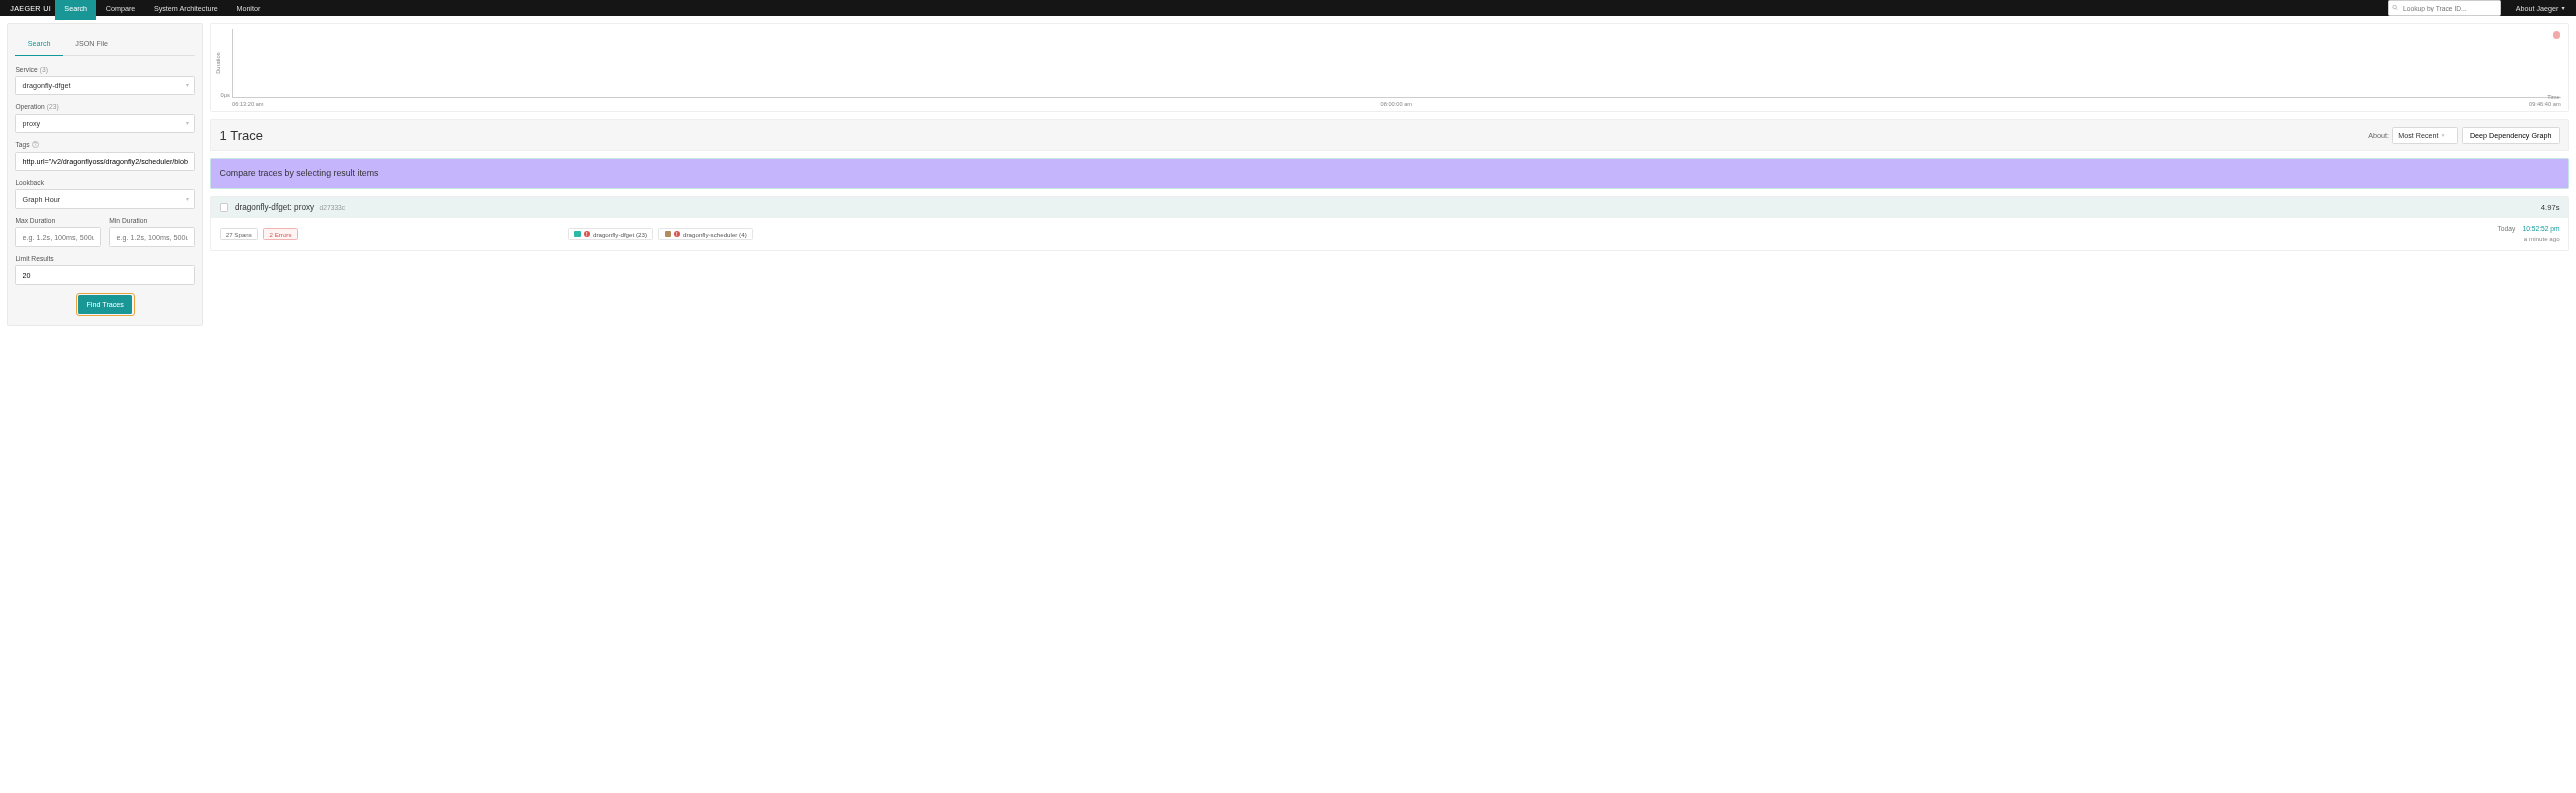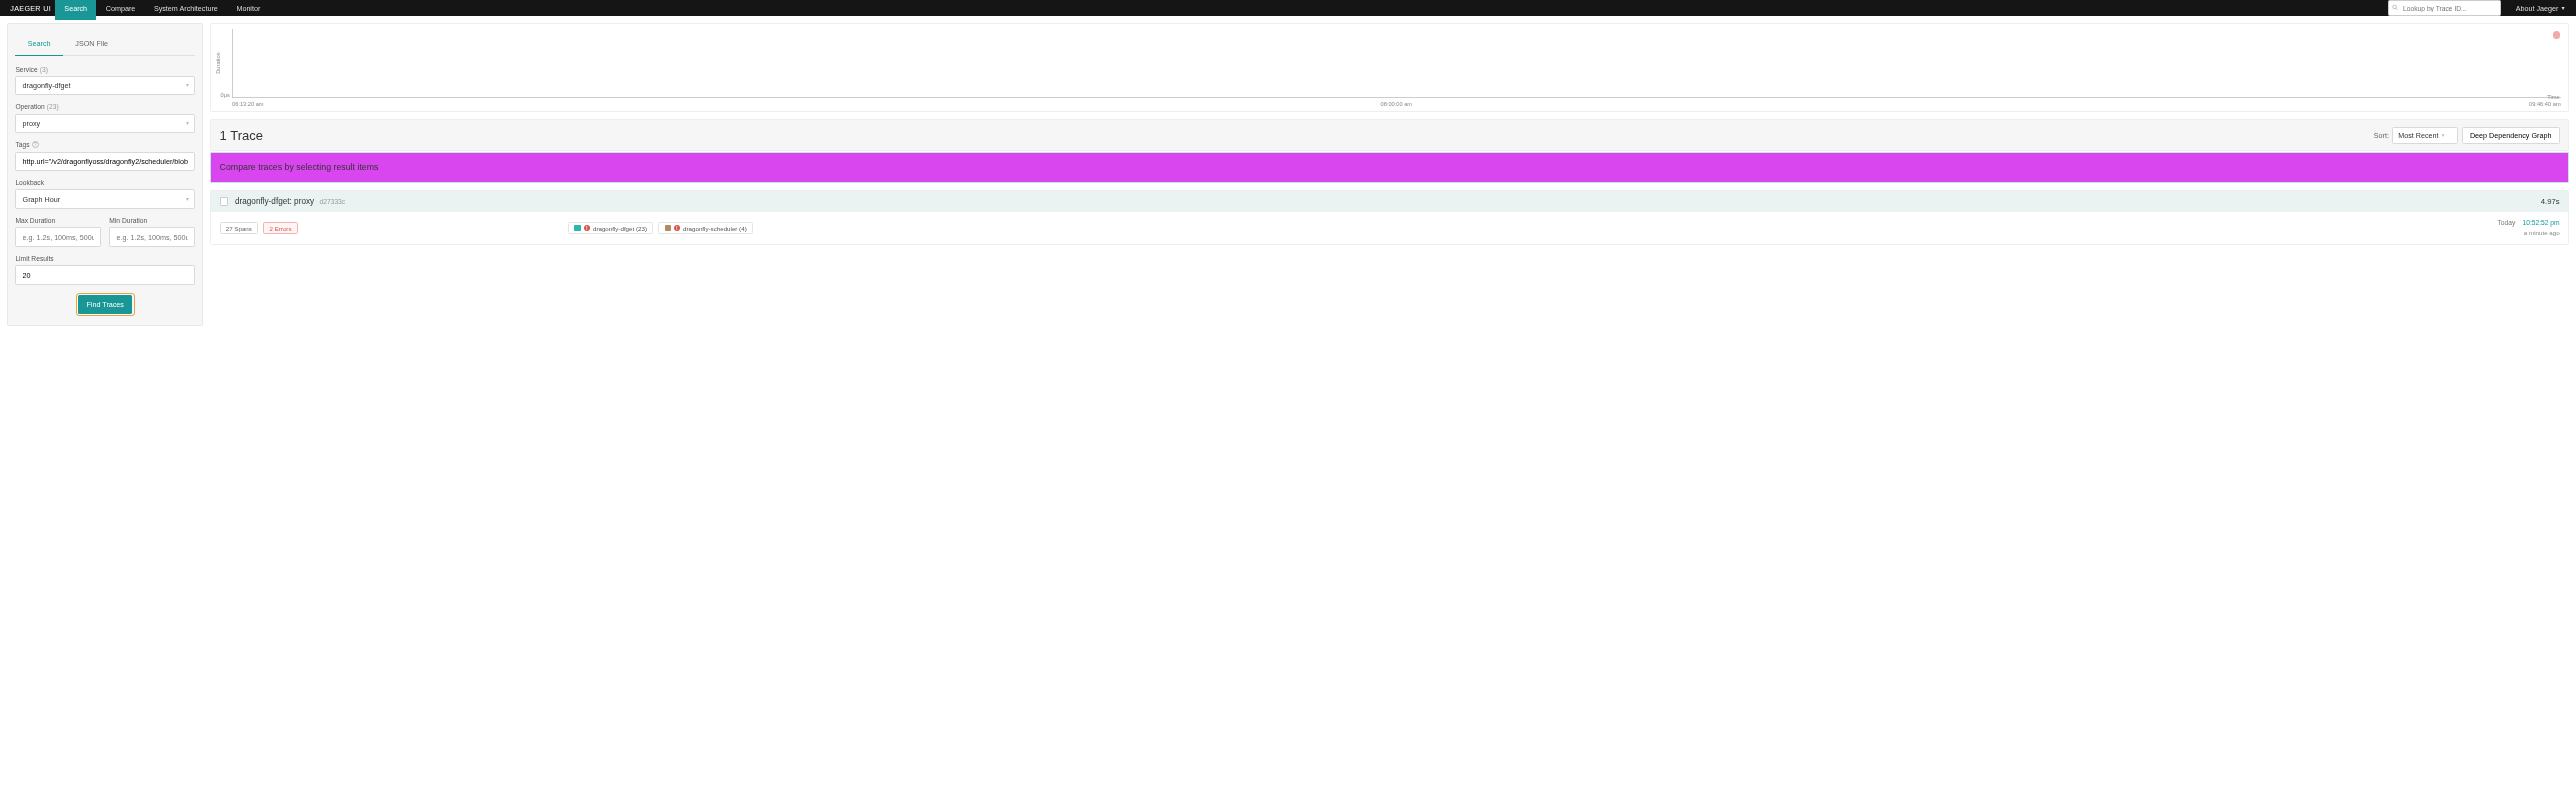--- a/index.html
+++ b/index.html
@@ -57,21 +57,21 @@
 
 
 .results-hdr { background: #f6f6f6; border: 0.5px solid #eee; border-radius: 1.5px 1.5px 0 0; padding: 6.2px 8.2px; display: flex; align-items: center; }
 .results-hdr h3 { font-size: 13px; font-weight: 400; }
 .results-hdr .spacer { flex: 1; }
 .sort-lbl { color: #666; margin-right: 3.1px; font-size: 7.2px; }
 .sort-sel { background: #fff; border: 0.5px solid #d9d9d9; border-radius: 1.5px; padding: 3.1px 12.4px 3.1px 5.2px; font-size: 7.2px; position: relative; margin-right: 4.1px; display: inline-flex; align-items: center; }
 .sort-sel .chev-dn { margin-left: 3.1px; font-size: 5.2px; color: #bbb; }
 .ddg-btn { background: #fff; border: 0.5px solid #d9d9d9; border-radius: 1.5px; padding: 3.1px 7.2px; font-size: 7.2px; cursor: pointer; }
 
-.compare-banner { background: #d946ef; border: 0.5px solid #c5e5e2; padding: 9.3px 8.2px; font-size: 8.8px; font-weight: 500; color: #333; border-radius: 1.5px; margin-top: 1px; }
+.compare-banner { background: #c4b5fd; border: 0.5px solid #c5e5e2; padding: 9.3px 8.2px; font-size: 8.8px; font-weight: 500; color: #333; border-radius: 1.5px; margin-top: 7px; }
 
 
 .trace-card { border: 0.5px solid #eee; border-radius: 1.5px; margin-top: 7.2px; background: #fff; }
 .trace-hdr { display: flex; align-items: center; padding: 6.2px 8.2px; background: #eaf3f2; }
 .trace-chk { width: 8.2px; height: 8.2px; border: 0.5px solid #ccc; border-radius: 1px; background: #fff; margin-right: 7.2px; }
 .trace-title { font-size: 8.2px; font-weight: 500; }
 .trace-id { color: #999; font-size: 6.7px; margin-left: 3.1px; font-weight: 400; }
 .trace-dur { font-size: 7.7px; color: #333; }
 .trace-body { display: flex; align-items: center; padding: 6.2px 8.2px; gap: 5.2px; }
 .badge { border: 0.5px solid #ddd; border-radius: 1.5px; padding: 1.5px 5.2px; font-size: 6.2px; color: #666; background: #fff; }
@@ -201,21 +201,21 @@
       <div class="x-ticks">
         <div class="x-tick" style="text-align:left">06:13:20 am</div>
         <div class="x-tick">08:00:00 am</div>
         <div class="x-tick" style="text-align:right">09:46:40 am</div>
       </div>
     </div>
 
     <div class="results-hdr">
       <h3>1 Trace</h3>
       <div class="spacer"></div>
-      <span class="sort-lbl">Sort:</span>
+      <span class="sort-lbl">About:</span>
       <div class="sort-sel">
         <span>Most Recent</span>
         <span class="chev-dn">▾</span>
       </div>
       <button class="ddg-btn">Deep Dependency Graph</button>
     </div>
 
     <div class="compare-banner">Compare traces by selecting result items</div>
 
     <div class="trace-card">

